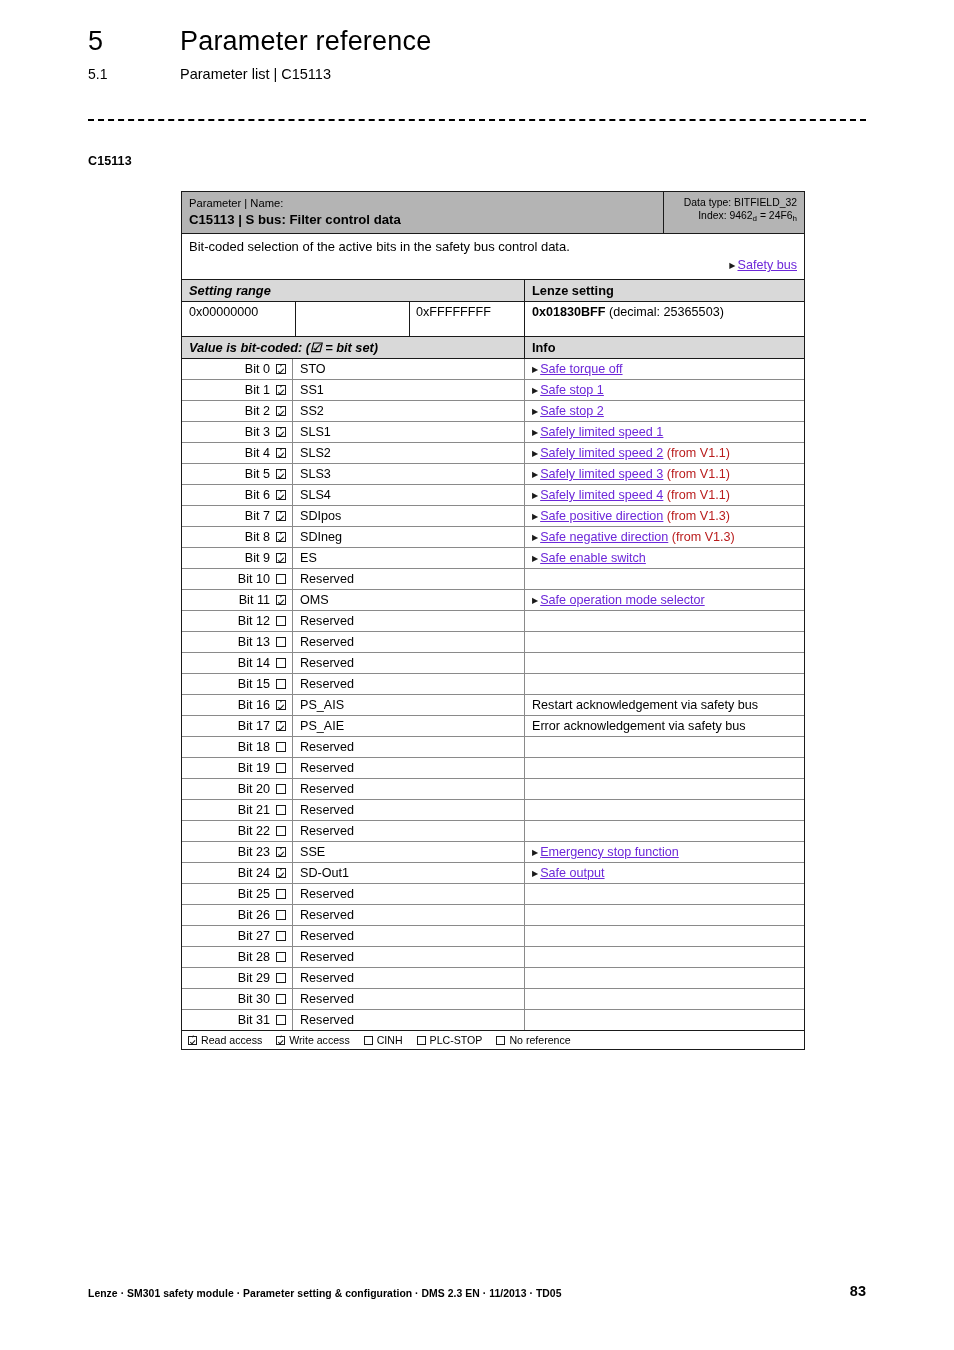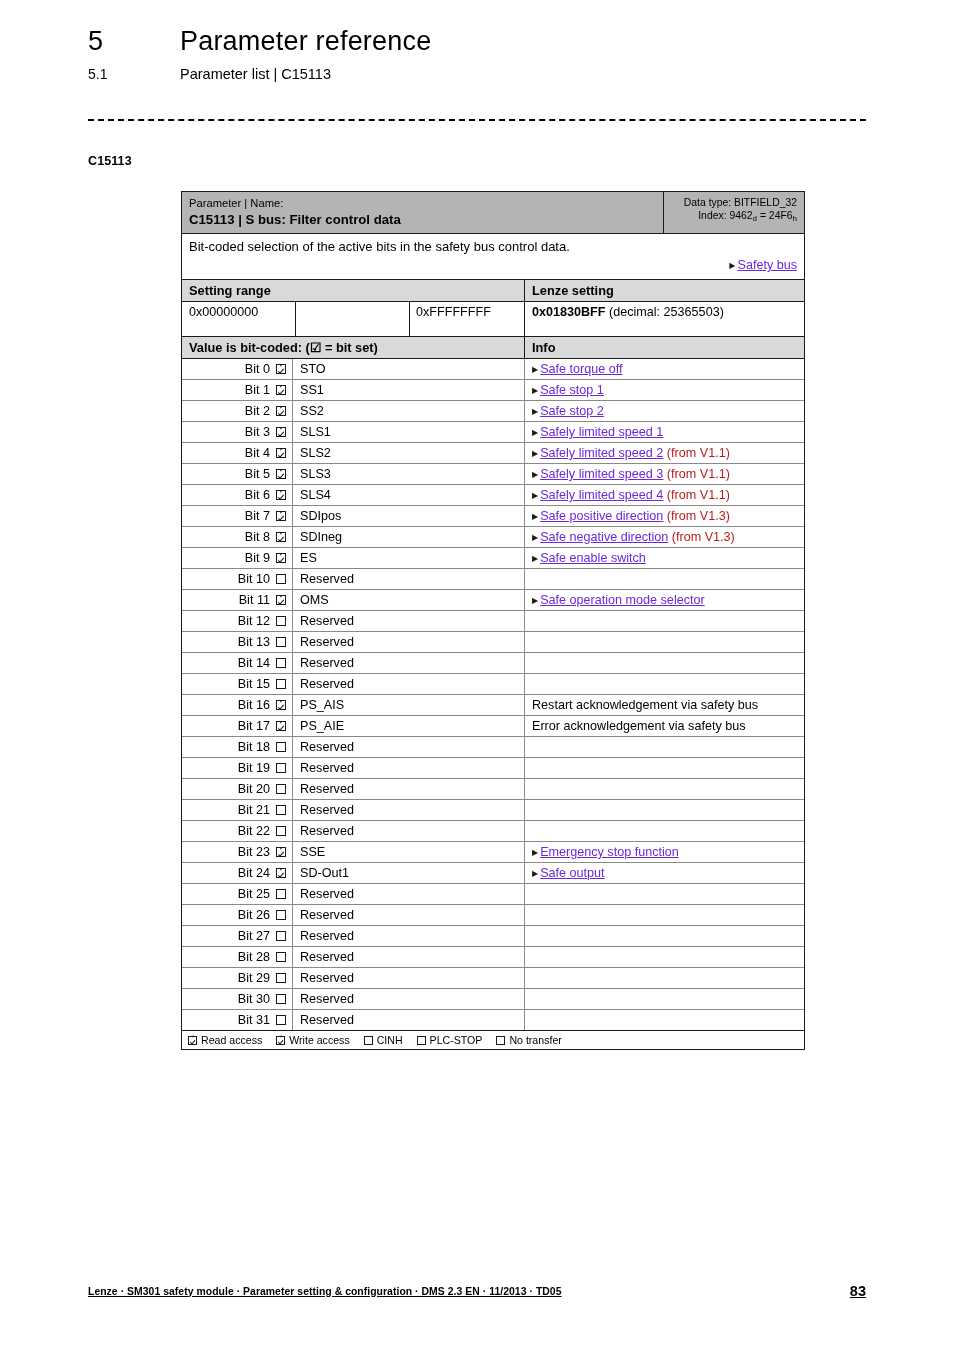--- a/index.html
+++ b/index.html
@@ -179,20 +179,21 @@
     border-bottom: 1px solid #1a1a1a;
     font-weight: bold;
     font-size: 12.8px;
   }
   .sub-band .c-left {
     flex: 0 0 343px;
     width: 343px;
     padding: 3px 21px 3px 7px;
     box-sizing: border-box;
     border-right: 1px solid #1a1a1a;
+    font-style: italic;
   }
   .sub-band .c-right {
     flex: 1 1 auto;
     padding: 3px 7px 3px 7px;
     box-sizing: border-box;
   }
 
   
   .range-row {
     border-bottom: 1px solid #1a1a1a;
@@ -316,23 +317,22 @@
     left: 2.8px; top: -1.6px; width: 5.8px; border-left-width: 1.2px;
   }
 
   
   .pg-footer {
     position: absolute;
     left: 88px;
     top: 1283px;
     width: 778px;
     display: flex;
-    align-items: center;
+    align-items: flex-end;
     justify-content: space-between;
-    text-decoration: underline;
   }
   .footer-text {
     font-size: 10.4px;
     font-weight: bold;
     letter-spacing: .05px;
   }
   .footer-page {
     font-size: 14.5px;
     font-weight: bold;
   }
@@ -569,21 +569,21 @@
         <span class="access-item">
           <span class="cbx"></span>
           <span>CINH</span>
         </span>
         <span class="access-item">
           <span class="cbx"></span>
           <span>PLC-STOP</span>
         </span>
         <span class="access-item">
           <span class="cbx"></span>
-          <span>No transfer</span>
+          <span>No reference</span>
         </span>
       </div>
 
   </div>
 
   <div class="pg-footer">
     <div class="footer-text">Lenze · SM301 safety module · Parameter setting &amp; configuration · DMS 2.3 EN · 11/2013 · TD05</div>
     <div class="footer-page">83</div>
   </div>
 

